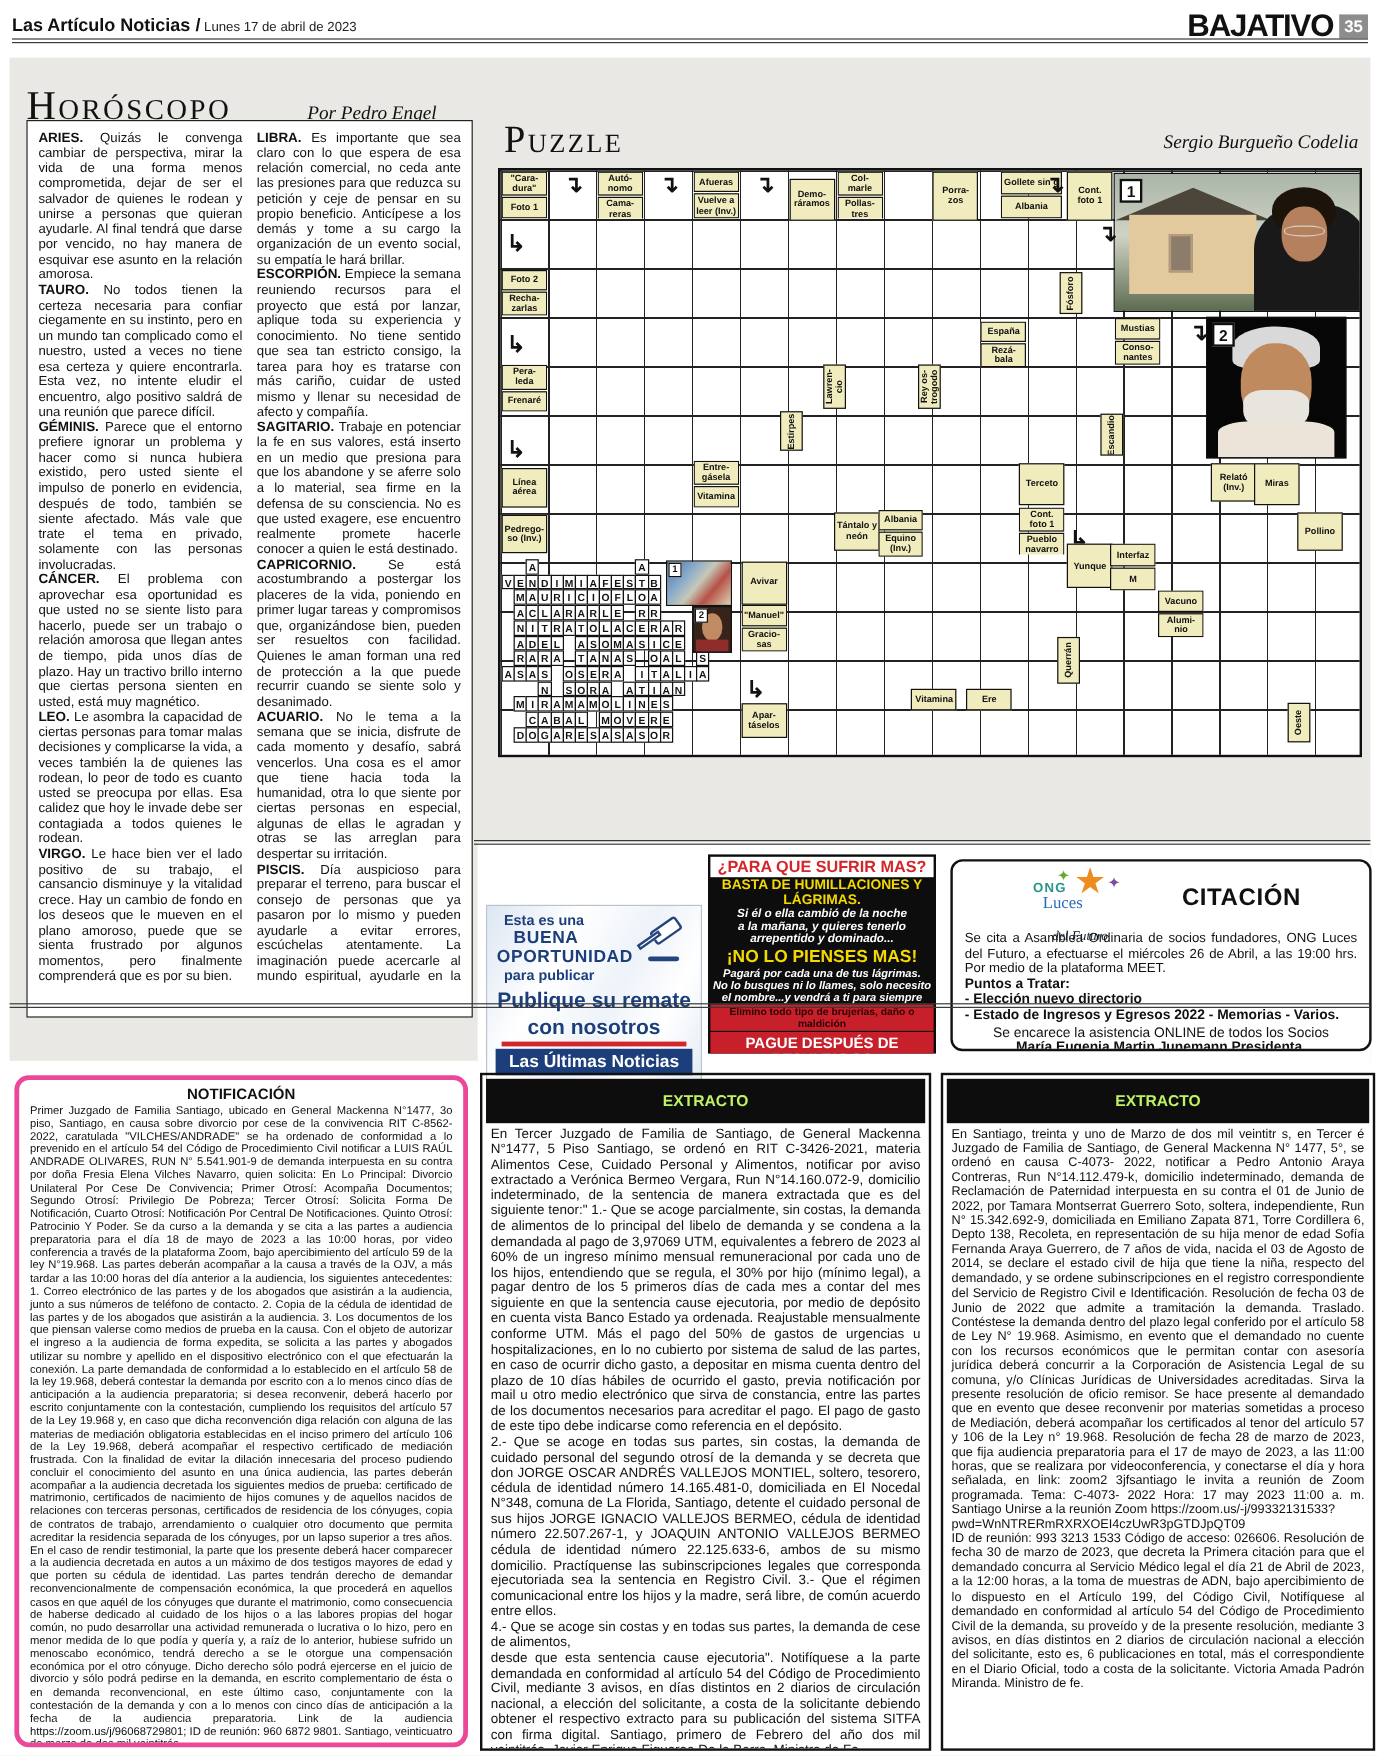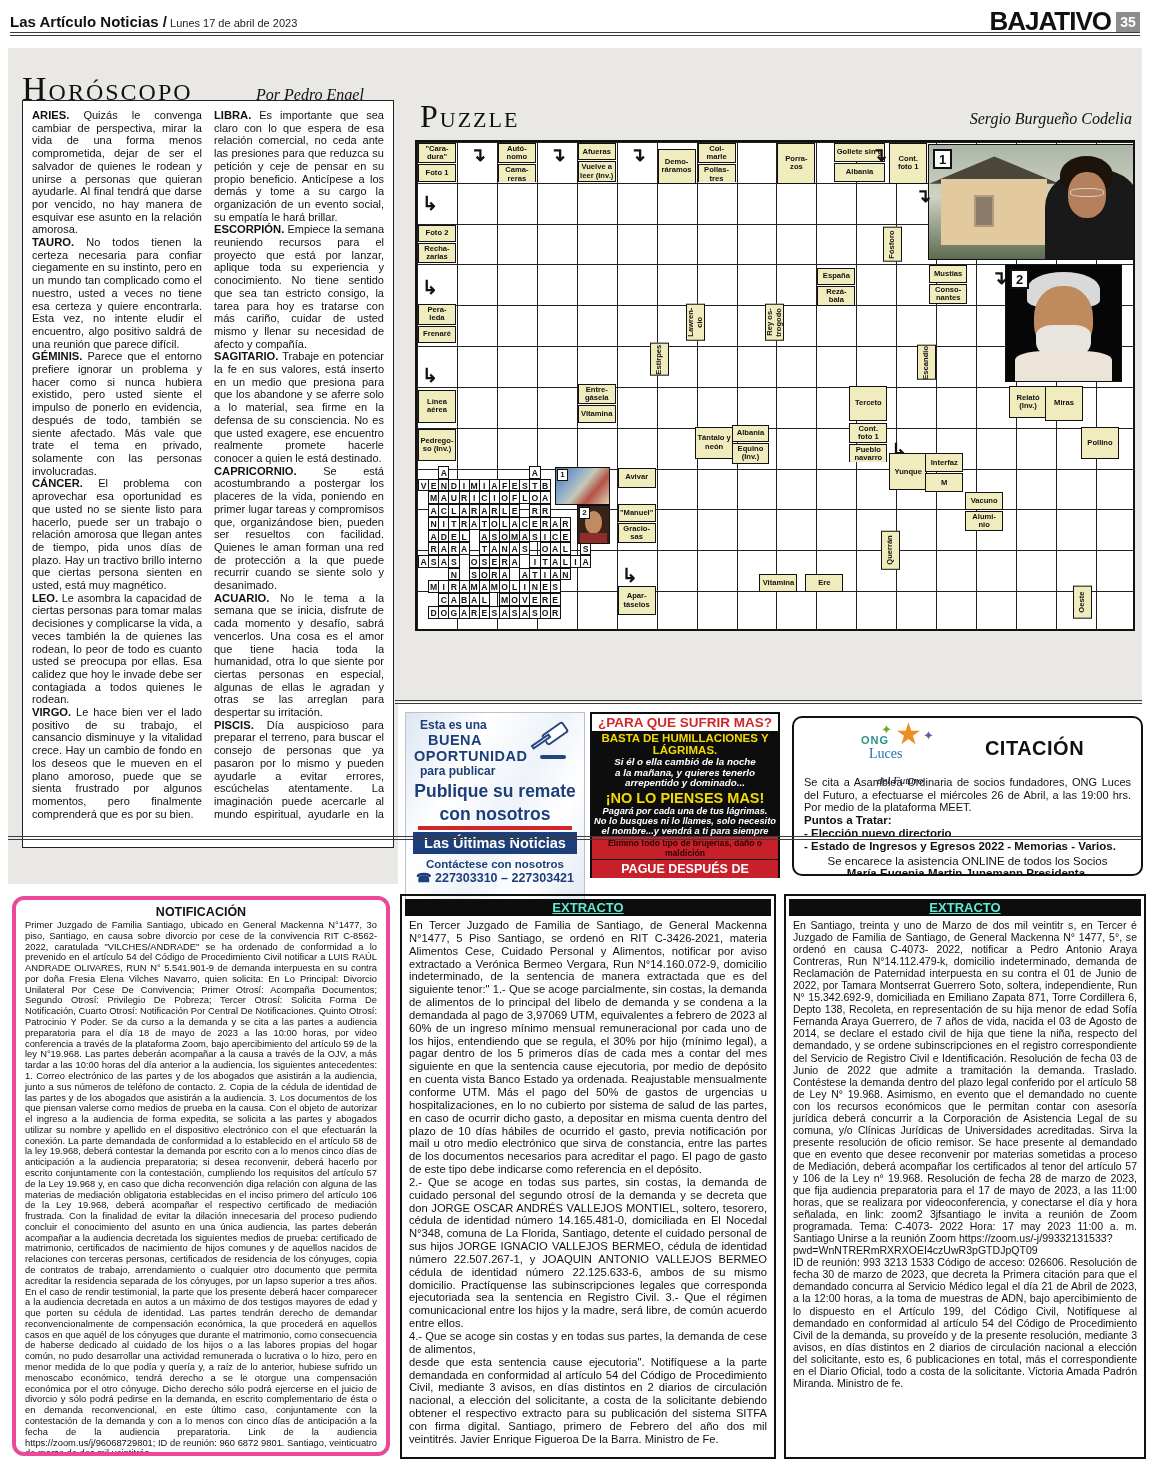--- a/index.html
+++ b/index.html
@@ -66,21 +66,21 @@
   .pB-face { position:absolute; left:22%; top:14%; width:56%; height:62%; background:#c08a62; border-radius:48%; }
   .pB-shirt { position:absolute; left:6%; bottom:0; width:88%; height:26%; background:#8e2d2a; }
 
   .letters { position:absolute; left:2px; top:325px; }
   .lrow { display:flex; height:12.72px; }
   .lcell { width:11.13px; height:12.7px; border:1px solid #111; margin-left:-1px; margin-top:-1px; background:#fff; font-weight:bold; font-size:8.6px; line-height:12px; text-align:center; }
   .lcell.empty { border-color:transparent; background:transparent; }
   .rule3 { position:absolute; left:8px; top:836px; width:1134px; }
 
   
-  .ad1 { position:absolute; left:405px; top:712px; width:180px; height:196px; border:1px solid #b9c2cf;
+  .ad1 { position:absolute; left:405px; top:754px; width:180px; height:166px; border:1px solid #b9c2cf;
     background:linear-gradient(118deg,#dce6f2 0%,#ffffff 30%,#eef3f9 55%,#ffffff 75%,#dfe8f3 100%); text-align:center; color:#1c3e7a; overflow:hidden; }
   .ad1-top { position:relative; padding-top:5px; }
   .ad1-l1 { font-weight:bold; font-size:12px; }
   .ad1-l2 { font-weight:bold; font-size:14.5px; letter-spacing:.5px; }
   .ad1-l3 { font-weight:bold; font-size:12px; }
   .gavel { position:absolute; right:10px; top:8px; width:44px; height:40px; }
   .gavel .head { position:absolute; right:6px; top:6px; width:26px; height:13px; background:#fff; border:2px solid #24457e; border-radius:3px; transform:rotate(-35deg); }
   .gavel .handle { position:absolute; right:22px; top:18px; width:22px; height:5px; background:#fff; border:2px solid #24457e; transform:rotate(-35deg); }
   .gavel .base { position:absolute; right:8px; bottom:2px; width:26px; height:4px; background:#24457e; border-radius:2px; }
   .ad1-big { font-weight:bold; font-size:17.5px; line-height:18.5px; margin-top:4px; text-shadow:0 1px 0 #fff; }
@@ -115,21 +115,21 @@
 
   
   .notif-box { position:absolute; left:12px; top:896px; width:378px; height:560px; border:4px solid #ec4899; border-radius:12px; padding:5px 9px; overflow:hidden; }
   .notif-title { text-align:center; font-weight:bold; font-size:12.5px; margin-bottom:1px; }
   .notif-body { font-size:9.35px; line-height:10.78px; text-align:justify; white-space:pre-line; }
   .notif-sig { text-align:center; font-weight:bold; font-size:10.5px; line-height:12px; }
 
   .extracto { position:absolute; top:894px; height:565px; border:2px solid #111; overflow:hidden; }
   .ext1 { left:400px; width:376px; }
   .ext2 { left:784px; width:362px; }
-  .ext-header { background:#0d0d0d; color:#5eead4; font-weight:bold; font-size:13px; text-align:center; margin:3px 3px 2px; padding:1px 0;text-decoration:underline; }
+  .ext-header { background:#0d0d0d; color:#bef264; font-weight:bold; font-size:13px; text-align:center; margin:3px 3px 2px; padding:11px 0; }
   .ext-body { padding:1px 7px; text-align:justify; white-space:pre-line; overflow-wrap:anywhere; }
   .ext1 .ext-body { font-size:11.2px; line-height:12.85px; }
   .ext2 .ext-body { font-size:10.55px; line-height:12.05px; }
 </style>
 </head>
 <body>
 
 <div class="page">
 
   <div class="masthead">
@@ -467,21 +467,21 @@
           <div>Cont. foto 1</div>
           <div>Pueblo navarro</div>
         </div>
         <div class="parrow" style="left: 474.289px; top: 299.059px;">↳</div>
         <div class="clue single" style="left: 664.004px; top: 284.769px; width: 37.94px; height: 32.664px;">Pollino</div>
         <div class="clue single" style="left: 472.292px; top: 311.308px; width: 37.94px; height: 36.747px;">Yunque</div>
         <div class="clue stack" style="left: 508.238px; top: 311.308px; width: 37.94px; height: 38.83px;">
           <div>Interfaz</div>
           <div>M</div>
         </div>
-        <div class="clue single" style="left: 200.7px; top: 325.599px; width: 37.94px; height: 20px;">Avivar</div>
+        <div class="clue single" style="left: 200.7px; top: 325.599px; width: 37.94px; height: 36px;">Avivar</div>
         <div class="clue stack" style="left: 548.178px; top: 350.096px; width: 37.94px; height: 38.83px;">
           <div>Vacuno</div>
           <div>Alumi-nio</div>
         </div>
         <div class="clue stack" style="left: 200.7px; top: 362.345px; width: 37.94px; height: 38.83px;">
           <div>"Manuel"</div>
           <div>Gracio-sas</div>
         </div>
         <div class="clue vert" style="left: 464.304px; top: 388.885px; width: 19px; height: 38.7885px;">Querrán</div>
         <div class="parrow" style="left: 204.694px; top: 423.59px;">↳</div>

